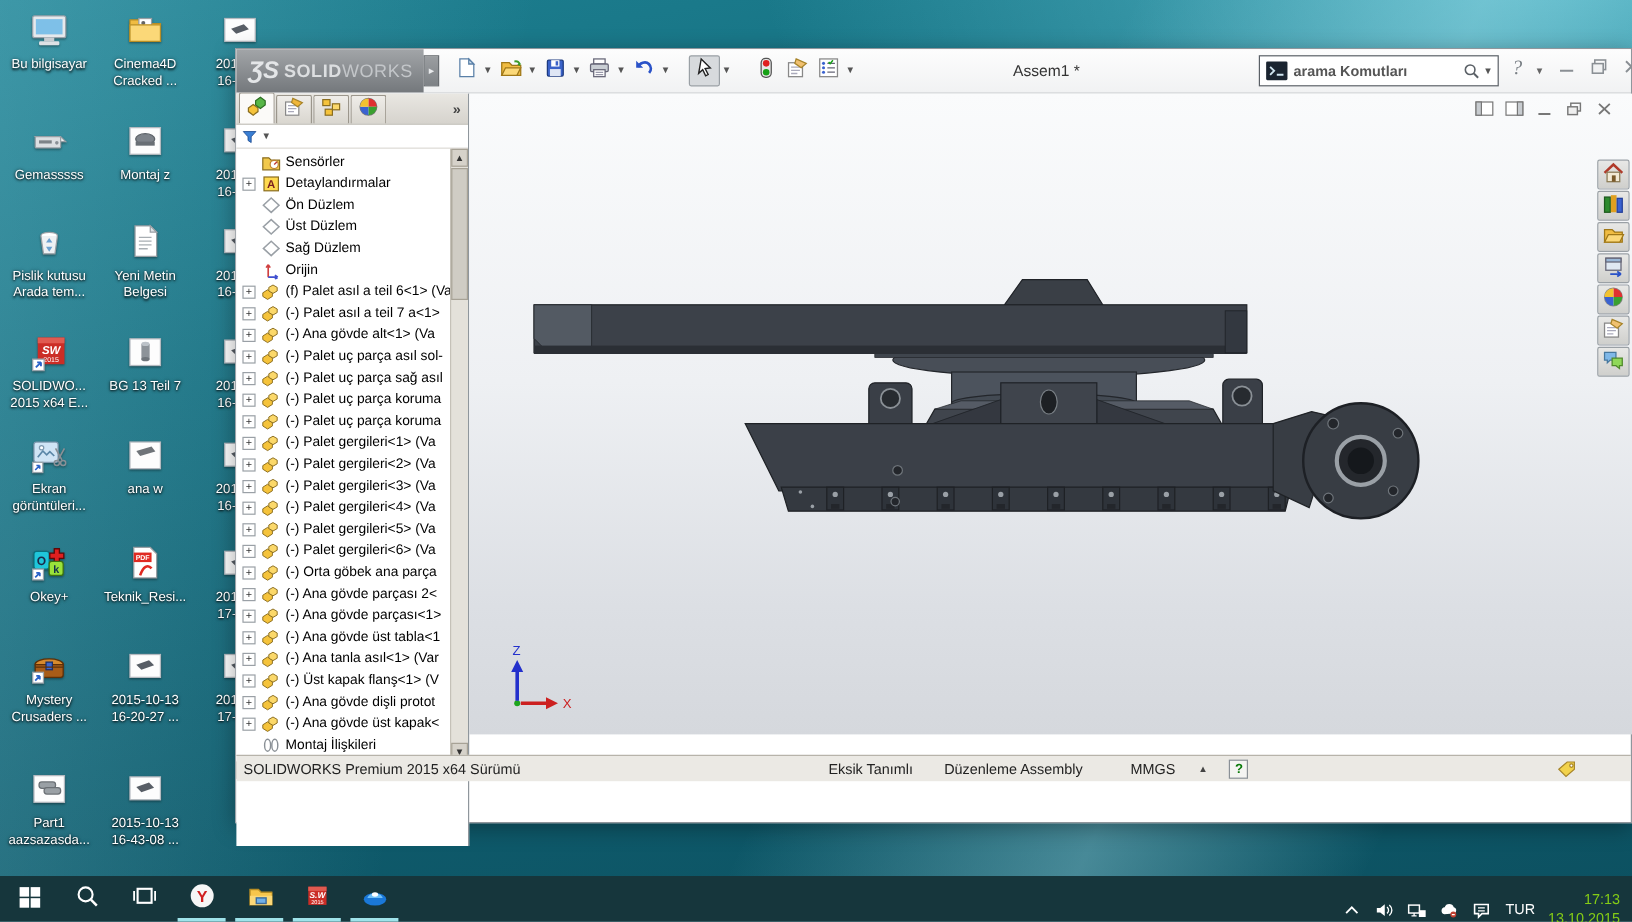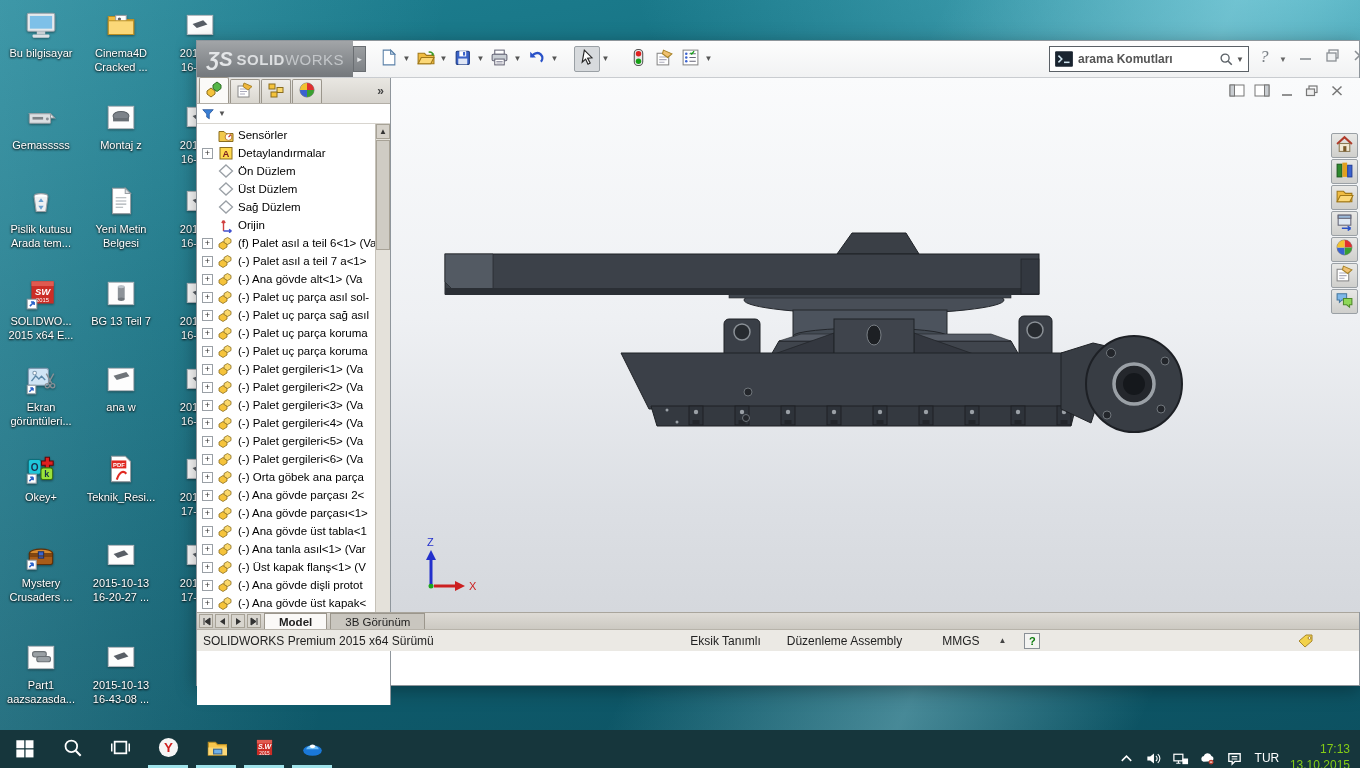--- a/index.html
+++ b/index.html
@@ -458,20 +458,21 @@
                 <rect x="2" y="2" width="14" height="14" fill="#fff" stroke="#888"></rect>
                 <circle cx="5" cy="5.5" r="1.2" fill="#3a62d0"></circle>
                 <circle cx="5" cy="9" r="1.2" fill="#3a62d0"></circle>
                 <circle cx="5" cy="12.5" r="1.2" fill="#3a62d0"></circle>
                 <path d="M8 5.5h6M8 9h6M8 12.5h6" stroke="#667"></path>
                 <path d="M9 4.5l1.2 1.2L12.4 3" stroke="#16a016" fill="none" stroke-width="1.2"></path>
               </svg></span>
           </div>
           <div class="tb-caret">▼</div>
         </div>
+      <div class="doc-title">Assem1 *</div>
       <div class="search-box">
         <svg class="term" viewBox="0 0 18 18">
             <rect x="1" y="2" width="16" height="14" rx="1" fill="#1a2430"></rect>
             <path d="M4 6l3 3-3 3" stroke="#cfe4ef" fill="none" stroke-width="1.4"></path>
             <path d="M9 12h5" stroke="#cfe4ef" stroke-width="1.4"></path>
           </svg>
         <span class="ph">arama Komutları</span>
         <svg class="mag" viewBox="0 0 18 18">
             <circle cx="8" cy="8" r="4.5" fill="none" stroke="#5a6066" stroke-width="1.5"></circle>
             <path d="M11.5 11.5L15.5 15.5" stroke="#5a6066" stroke-width="1.8"></path>
@@ -969,44 +970,20 @@
           </div>
           <div class="tp-btn">
             <span><svg viewBox="0 0 18 18" xmlns="http://www.w3.org/2000/svg">
                 <path d="M2 3.5h9v6H6.5l-2.3 2.2V9.5H2z" fill="#7fb8e8" stroke="#46789f"></path>
                 <path d="M8 8h8v6h-2.2v2.2L11 14H8z" fill="#8fd858" stroke="#4f8a2a"></path>
               </svg></span>
           </div>
         </div>
     </div>
 
-    <div class="doc-strip">
-      <div class="nav-btn">
-          <svg viewBox="0 0 9 9">
-            <path d="M2 1v7M8 1L3 4.5 8 8z" fill="#333" stroke="#333"></path>
-          </svg>
-        </div>
-      <div class="nav-btn">
-          <svg viewBox="0 0 9 9">
-            <path d="M7 1L2 4.5 7 8z" fill="#333"></path>
-          </svg>
-        </div>
-      <div class="nav-btn">
-          <svg viewBox="0 0 9 9">
-            <path d="M2 1l5 3.5L2 8z" fill="#333"></path>
-          </svg>
-        </div>
-      <div class="nav-btn">
-          <svg viewBox="0 0 9 9">
-            <path d="M7 1v7M1 1l5 3.5L1 8z" fill="#333" stroke="#333"></path>
-          </svg>
-        </div>
-      <div class="doc-tab active">Model</div>
-      <div class="doc-tab">3B Görünüm</div>
-    </div>
 
     <div class="status-bar">
       <span class="sb-left">SOLIDWORKS Premium 2015 x64 Sürümü</span>
       <span class="sb-item" style="margin-left:auto">Eksik Tanımlı</span>
       <span class="sb-item">Düzenleme Assembly</span>
       <span class="sb-units">
           <span>MMGS</span>
           <span class="car">▲</span>
         </span>
       <span class="sb-help">?</span>

